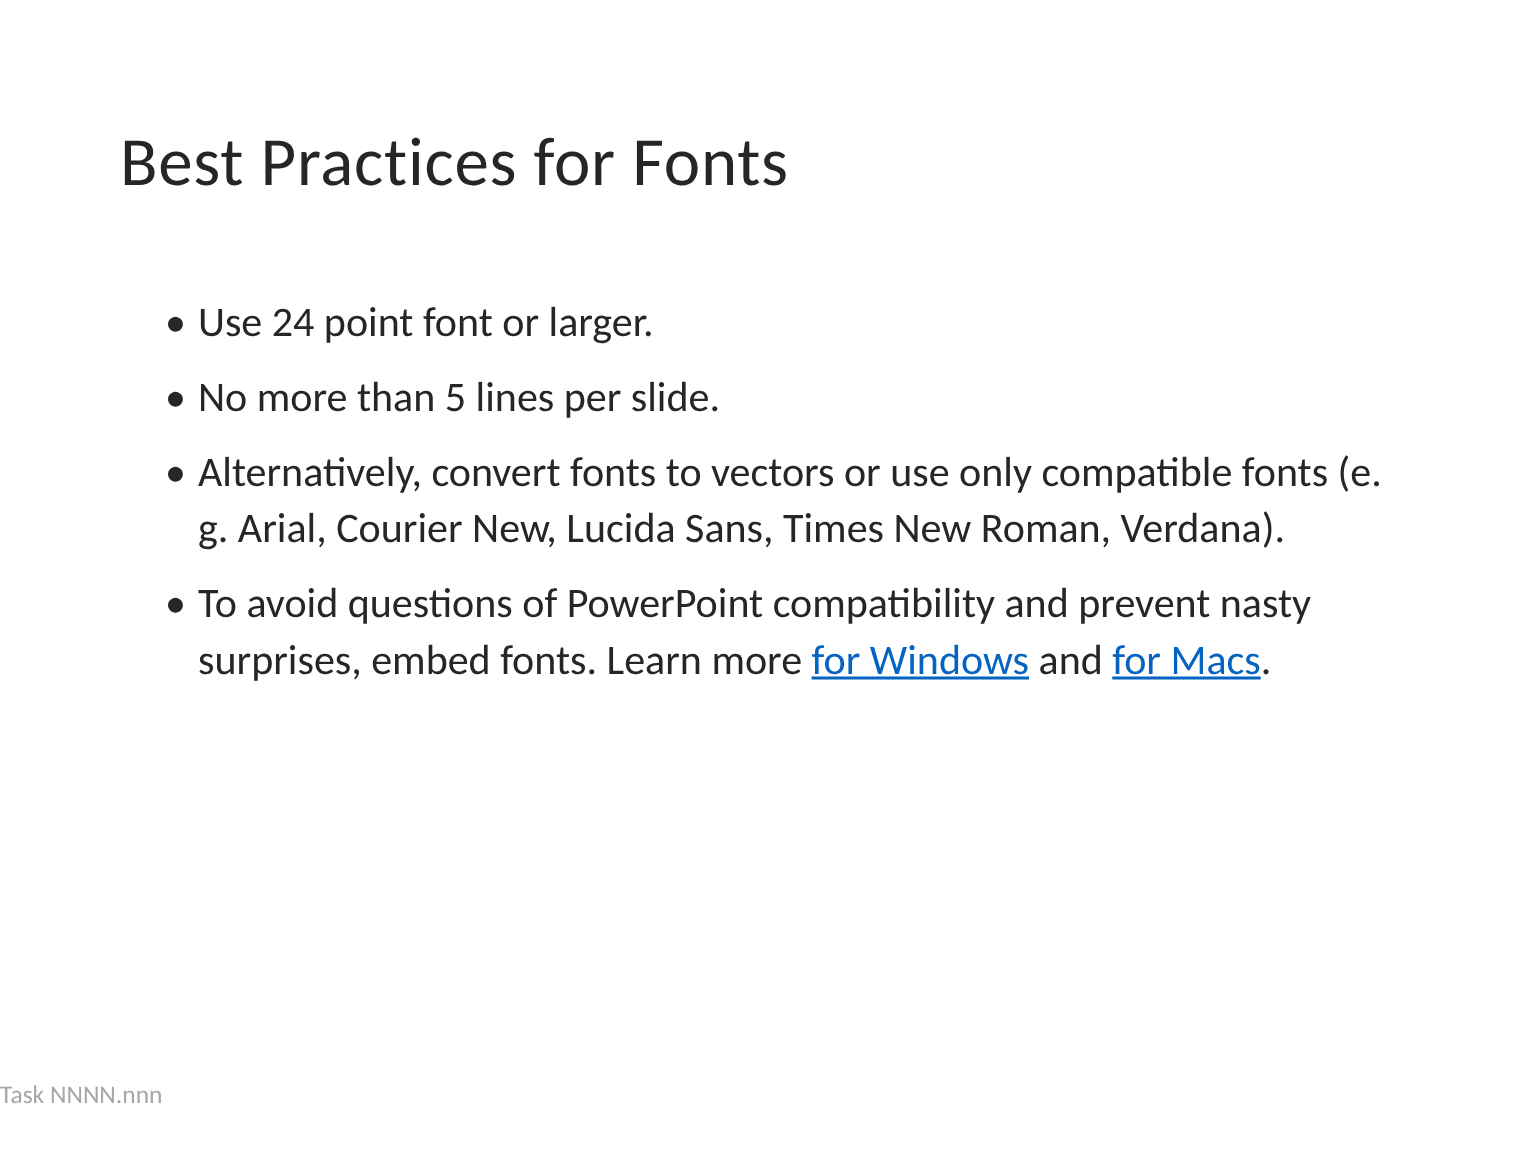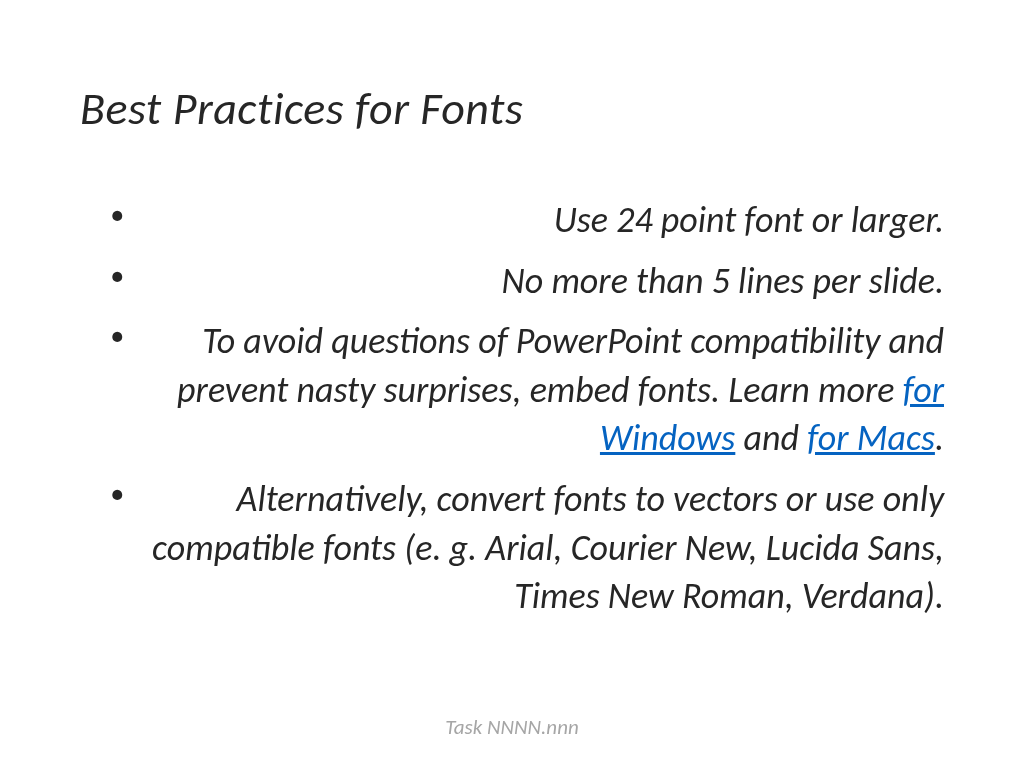--- a/index.html
+++ b/index.html
@@ -14,70 +14,68 @@
       font-family: Calibri, 'Segoe UI', Arial, sans-serif;
       color: #1a1a1a;
       position: relative;
       overflow: hidden;
     }
     .slide {
       padding: 80px 80px 40px 80px;
       width: 100%;
       height: 100%;
       position: relative;
-      font-style: italic;
     }
     .title {
       font-size: 46px;
       font-weight: 400;
       color: #262626;
       margin-bottom: 60px;
       letter-spacing: 0.5px;
     }
     .bullets {
       list-style: none;
       padding-left: 30px;
     }
     .bullets li {
-      font-size: 36px;
+      font-size: 28px;
       line-height: 1.35;
       color: #262626;
       margin-bottom: 12px;
       position: relative;
       padding-left: 22px;
-      text-align: right;
     }
     .bullets li::before {
       content: "•";
       position: absolute;
       left: 0;
       top: 0;
       font-size: 28px;
       color: #262626;
     }
     .link {
       color: #0563c1;
       text-decoration: underline;
       cursor: pointer;
     }
     .footer {
       position: absolute;
       bottom: 28px;
       left: 0;
       right: 0;
-      text-align: center;
-      font-size: 21px;
+      text-align: left;
+      font-size: 17px;
       color: #a6a6a6;
     }
   </style>
 </head>
 <body>
 
 <div class="slide">
   <h1 class="title">Best Practices for Fonts</h1>
   <ul class="bullets">
       <li>Use 24 point font or larger.</li>
       <li>No more than 5 lines per slide.</li>
+      <li>Alternatively, convert fonts to vectors or use only compatible fonts (e. g. Arial, Courier New, Lucida Sans, Times New Roman, Verdana).</li>
       <li><span>To avoid questions of PowerPoint compatibility and prevent nasty surprises, embed fonts. Learn more </span><span class="link">for Windows</span><span> and </span><span class="link">for Macs</span><span>.</span></li>
-      <li>Alternatively, convert fonts to vectors or use only compatible fonts (e. g. Arial, Courier New, Lucida Sans, Times New Roman, Verdana).</li>
     </ul>
   <div class="footer">Task NNNN.nnn</div>
 </div>
 
 </body></html>

